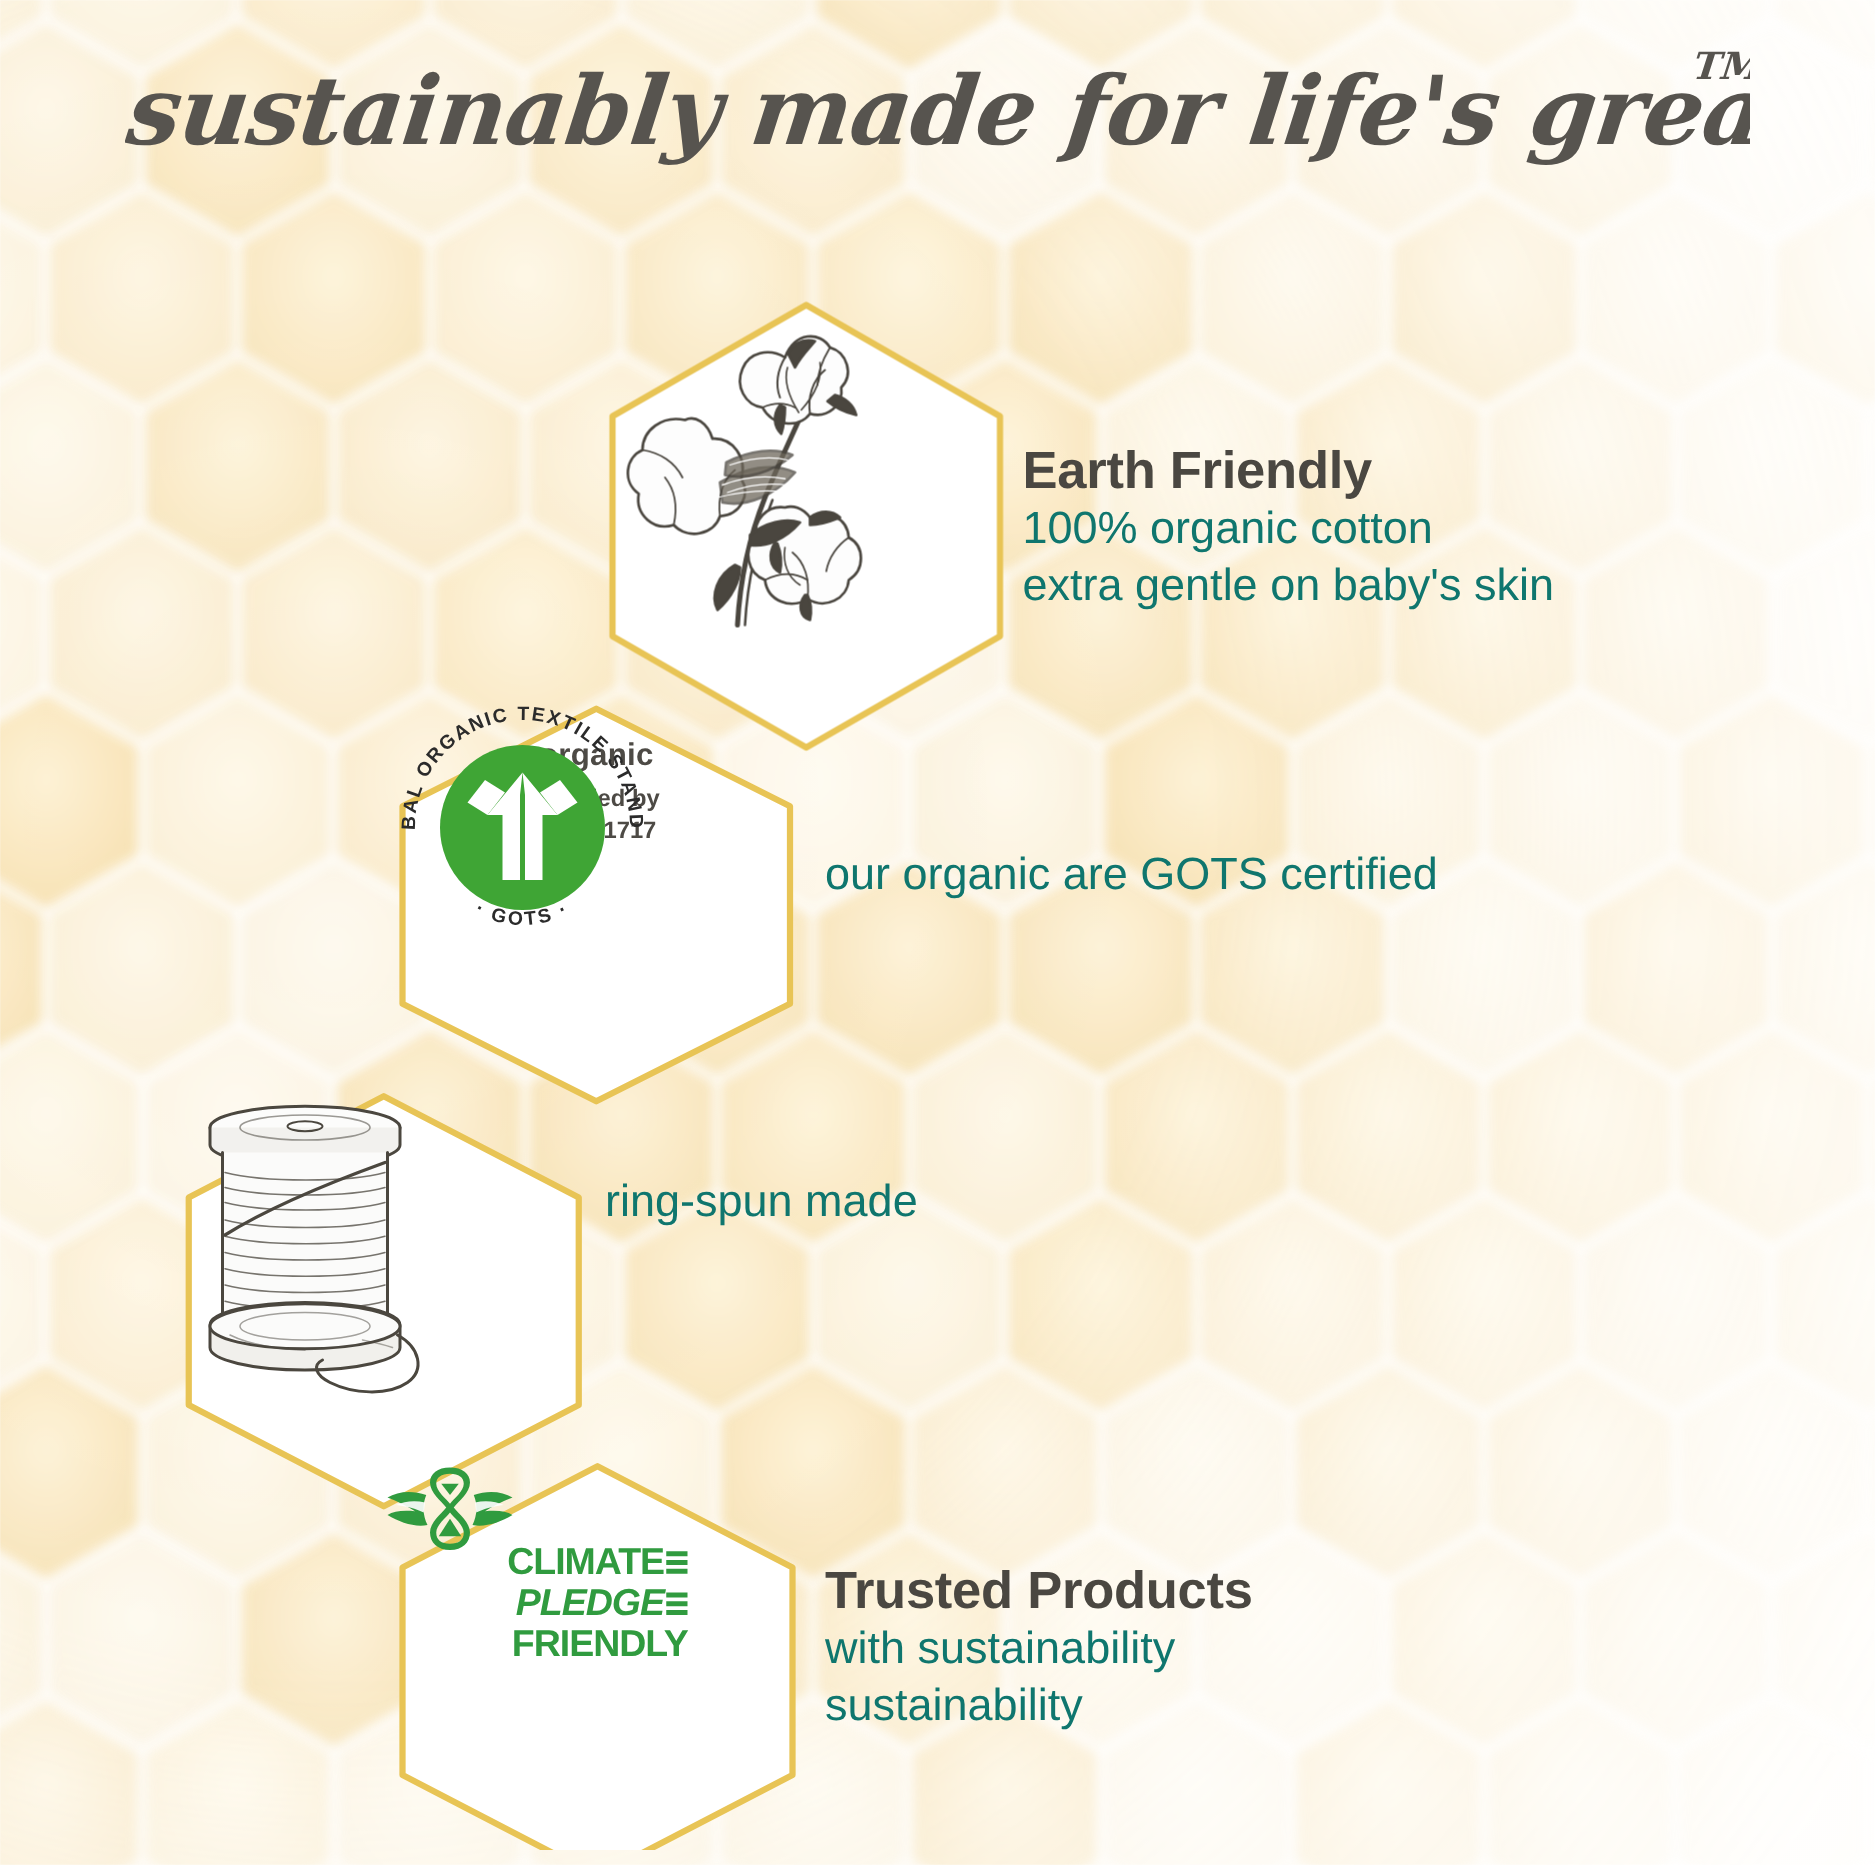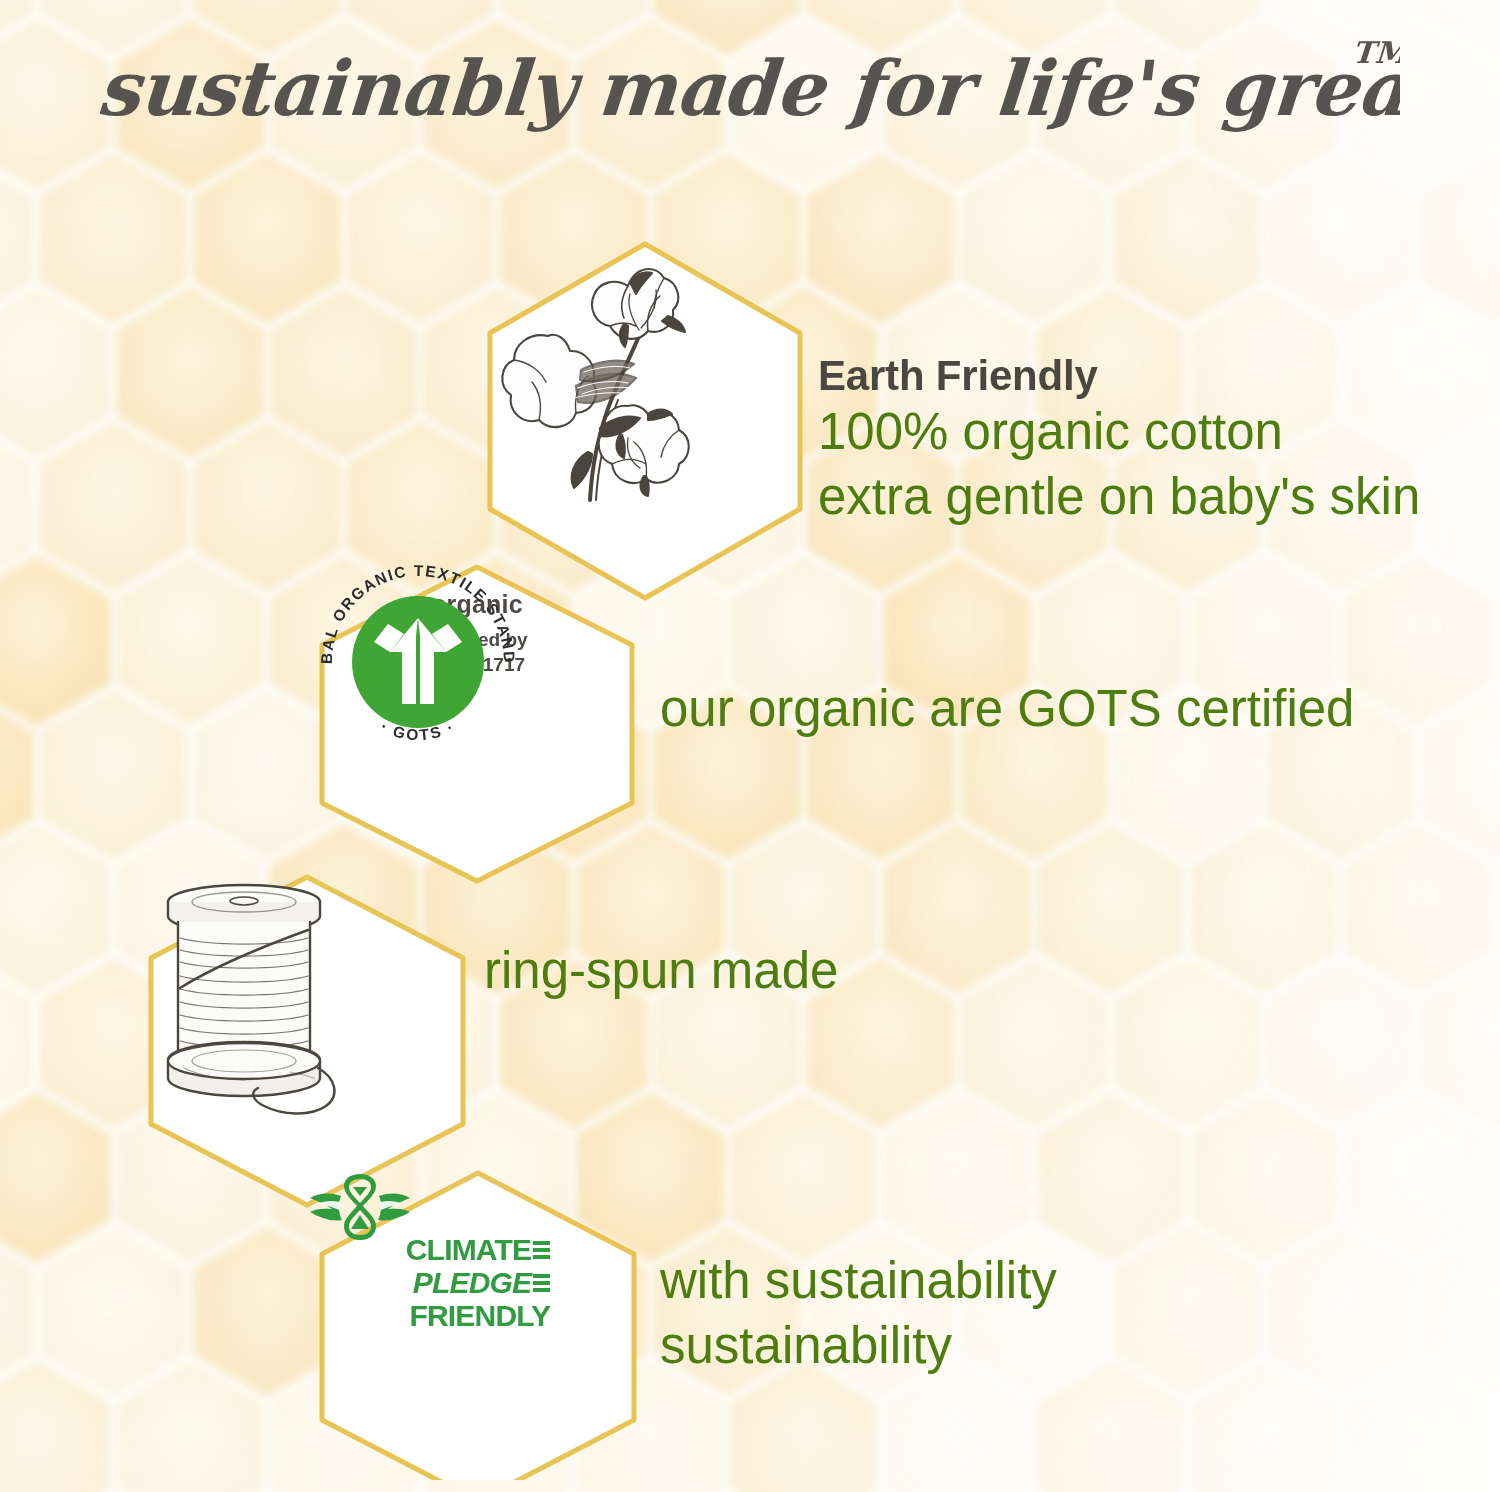--- a/index.html
+++ b/index.html
@@ -34,22 +34,22 @@
     font-weight:bold;
     font-size:42px;
     color:#4a4741;
     letter-spacing:-0.2px;
     line-height:1.12;
     white-space:nowrap;
   }
   .feat-line{
     font-family:"Liberation Sans", sans-serif;
     font-weight:normal;
-    font-size:51px;
-    color:#4d7c0f;
+    font-size:36px;
+    color:#0f766e;
     line-height:1.28;
     white-space:nowrap;
   }
 
   
   .gots-wrap{display:flex;flex-direction:column;align-items:center;justify-content:flex-start;}
   .gots-organic{
     font-family:"Liberation Sans", sans-serif;font-weight:bold;
     font-size:25px;color:#4d4a45;margin-top:10px;letter-spacing:.2px;
   }
@@ -465,17 +465,18 @@
             <path d="M71 28 C82 24 94 25 102 30 C94 33 86 37 80 41 C90 40 97 41 102 44
                      C92 50 80 54 70 52 C74 44 74 35 71 28 Z"></path>
             <path d="M72 34 C80 32 89 33 95 36 C87 37 79 39 73 42 Z" fill="#fff" opacity=".9"></path>
           </g>
         </svg>
       </div>
     </div>
   </div>
 
   <div class="feature-text" style="left:660px;top:1248px;">
+    <div class="feat-title">Trusted Products</div>
     <div class="feat-line">with sustainability</div>
     <div class="feat-line">sustainability</div>
   </div>
 
 </div>
 
 </body></html>

